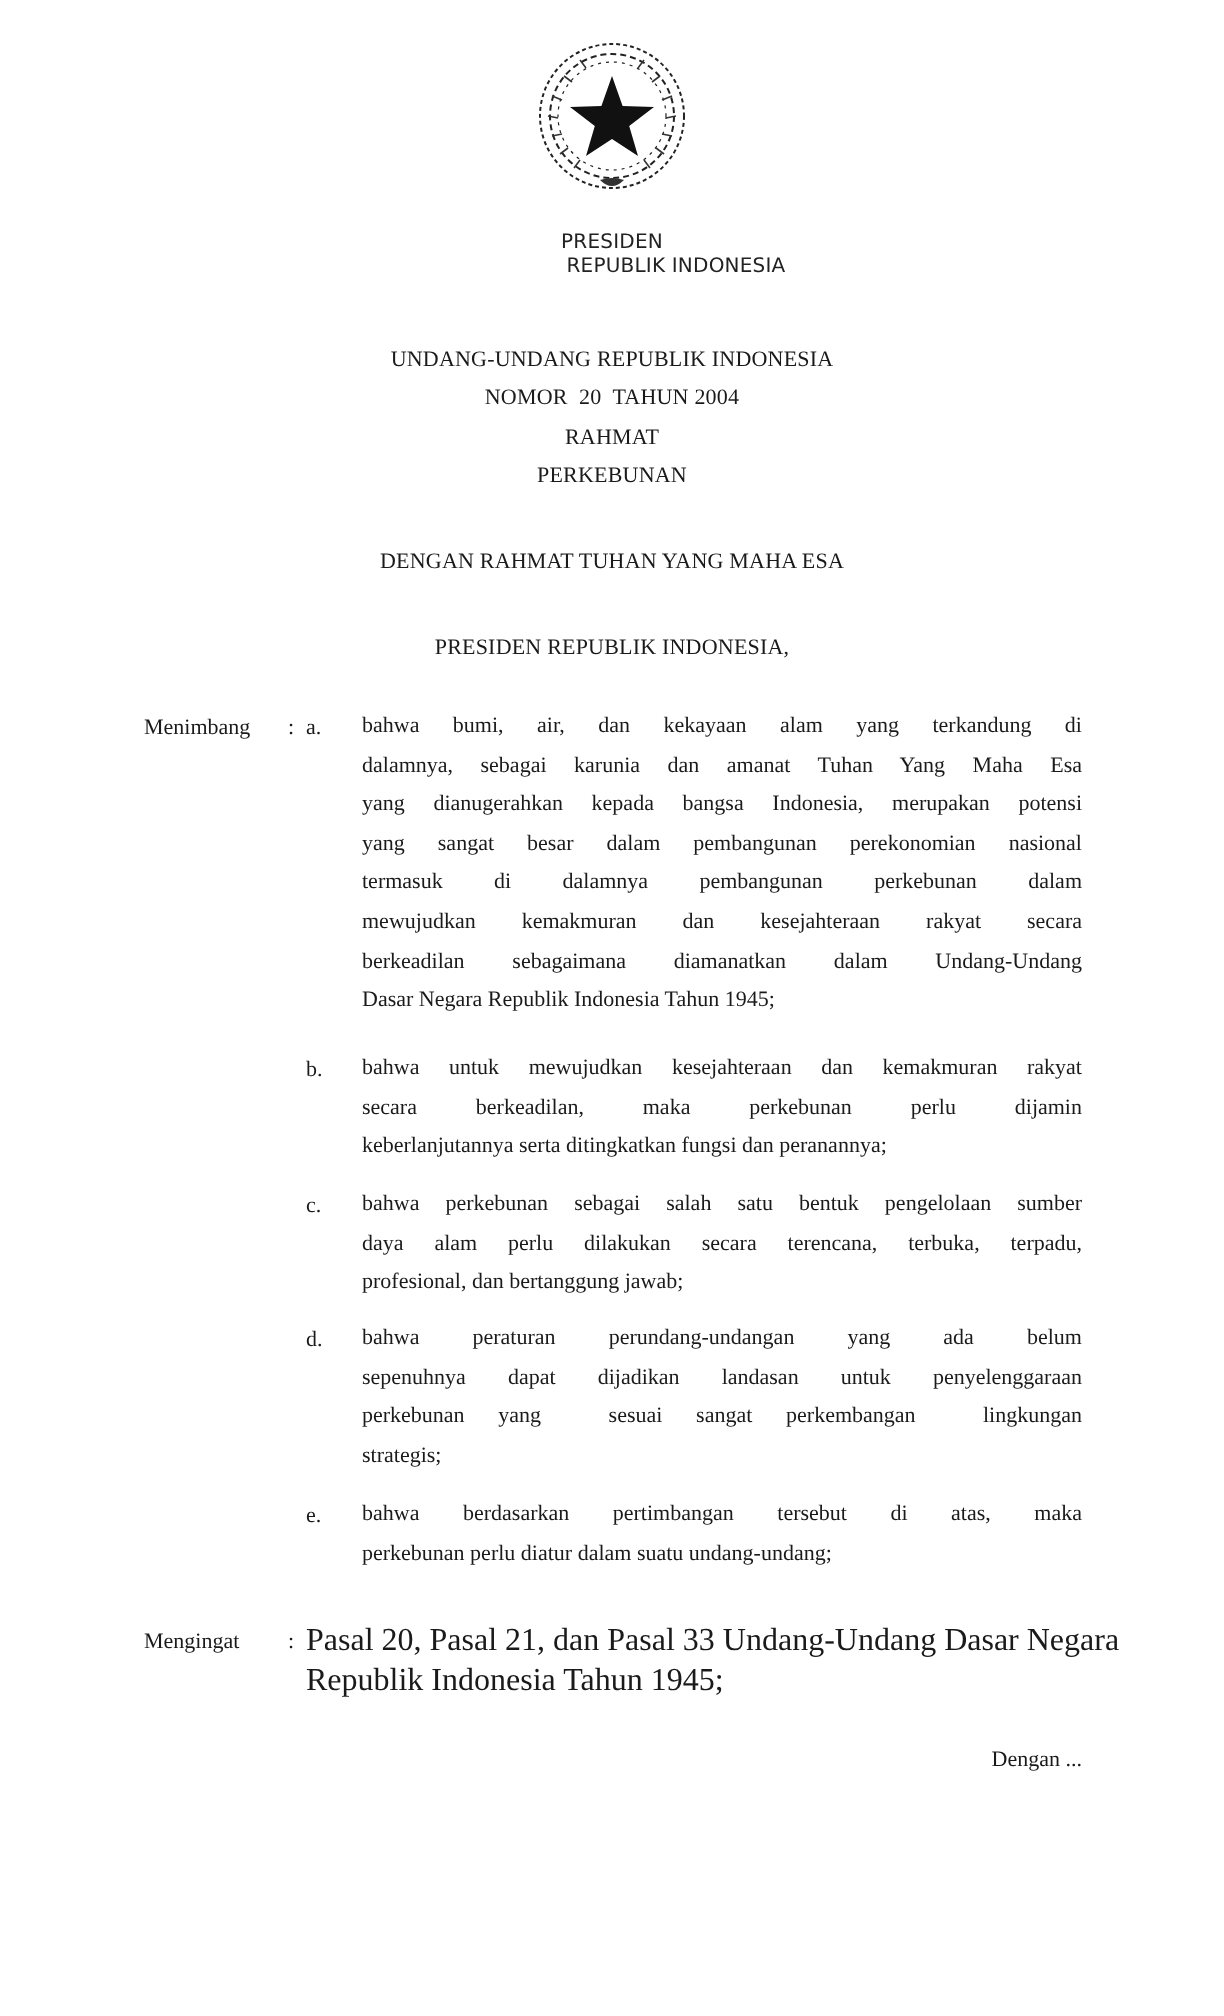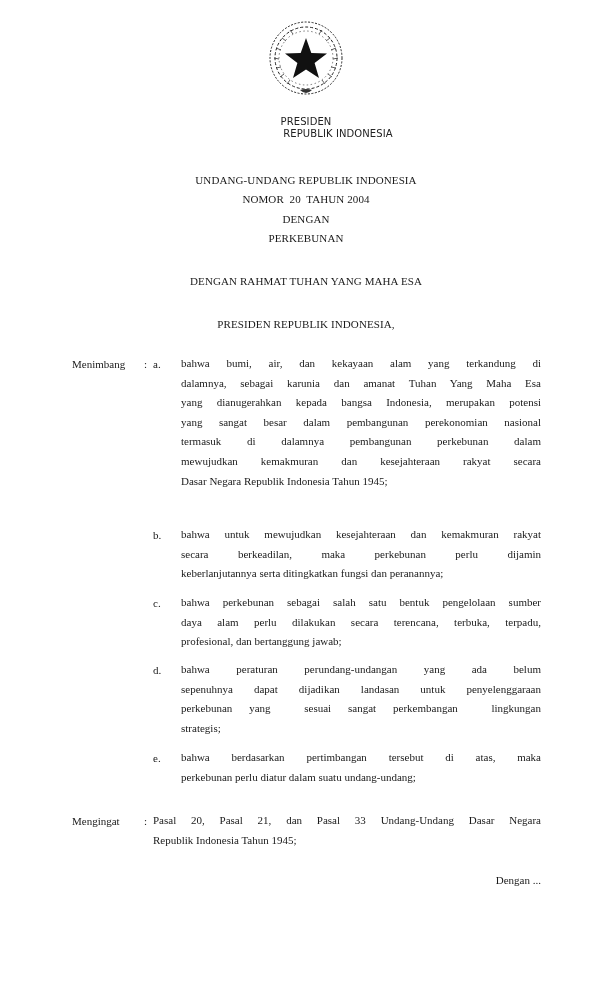--- a/index.html
+++ b/index.html
@@ -8,21 +8,21 @@
   .abs { position:absolute; }
   .emblem { left:266px; top:18px; width:80px; height:82px; }
   .hdr-small { left:0; width:612px; text-align:center; font-family:"DejaVu Sans", "Liberation Sans", sans-serif;
                font-size:10px; letter-spacing:0.1px; color:#222; }
   .center { left:0; width:612px; text-align:center; font-size:11px; letter-spacing:0.1px; }
   .label { font-size:11px; }
   .body-text { left:181px; width:360px; font-size:11px; line-height:19.6px; text-align:justify; }
   .body-text .ln { display:block; text-align:justify; text-align-last:justify; height:19.6px; white-space:nowrap; }
   .body-text .ln.last { text-align-last:left; }
   .marker { font-size:11px; }
-  .pasal { left:153px; width:388px; font-size:11px; line-height:19.6px; }
+  .pasal { left:153px; width:388px; font-size:16px; line-height:19.6px; }
   .pasal .ln { display:block; text-align:justify; text-align-last:justify; height:19.6px; white-space:nowrap; }
   .pasal .ln.last { text-align-last:left; padding-left:0; }
 </style>
 </head>
 <body>
 
 <div class="abs emblem">
   <svg width="80" height="82" viewBox="0 0 80 82">
     <g fill="none" stroke="#222" stroke-width="1">
       <circle cx="40" cy="40" r="36" stroke-dasharray="2 1.5"></circle>
@@ -35,37 +35,38 @@
     <path d="M34 72 q6 6 12 0 q-6 -2 -12 0z" fill="#333"></path>
     <polygon points="40,20 45.3,35 61,35.5 48.6,45 53,60 40,51.5 27,60 31.4,45 19,35.5 34.7,35" fill="#111"></polygon>
   </svg>
 </div>
 
 <div class="abs hdr-small" style="top:116px;">PRESIDEN</div>
 <div class="abs hdr-small" style="top:128px;padding-left:32px;">REPUBLIK INDONESIA</div>
 
 <div class="abs center" style="top:174px;">UNDANG-UNDANG REPUBLIK INDONESIA</div>
 <div class="abs center" style="top:193px; white-space:pre;">NOMOR  20  TAHUN 2004</div>
-<div class="abs center" style="top:213px;">DENGAN</div>
+<div class="abs center" style="top:213px;">RAHMAT</div>
 <div class="abs center" style="top:232px;">PERKEBUNAN</div>
 
 <div class="abs center" style="top:275px;">DENGAN RAHMAT TUHAN YANG MAHA ESA</div>
 <div class="abs center" style="top:318px;">PRESIDEN REPUBLIK INDONESIA,</div>
 
 <div class="abs label" style="left:72px; top:358px;">Menimbang</div>
 <div class="abs label" style="left:144px; top:358px;">:</div>
 
 <div class="abs marker" style="left:153px; top:358px;">a.</div>
 <div class="abs body-text" style="top:354px;">
   <span class="ln">bahwa bumi, air, dan kekayaan alam yang terkandung di</span>
   <span class="ln">dalamnya, sebagai karunia dan amanat Tuhan Yang Maha Esa</span>
   <span class="ln">yang dianugerahkan kepada bangsa Indonesia, merupakan potensi</span>
   <span class="ln">yang sangat besar dalam pembangunan perekonomian nasional</span>
   <span class="ln">termasuk di dalamnya pembangunan perkebunan dalam</span>
   <span class="ln">mewujudkan kemakmuran dan kesejahteraan rakyat secara</span>
+  <span class="ln">berkeadilan sebagaimana diamanatkan dalam Undang-Undang</span>
   <span class="ln last">Dasar Negara Republik Indonesia Tahun 1945;</span>
 </div>
 
 <div class="abs marker" style="left:153px; top:529px;">b.</div>
 <div class="abs body-text" style="top:525px;">
   <span class="ln">bahwa untuk mewujudkan kesejahteraan dan kemakmuran rakyat</span>
   <span class="ln">secara berkeadilan, maka perkebunan perlu dijamin</span>
   <span class="ln last">keberlanjutannya serta ditingkatkan fungsi dan peranannya;</span>
 </div>
 

